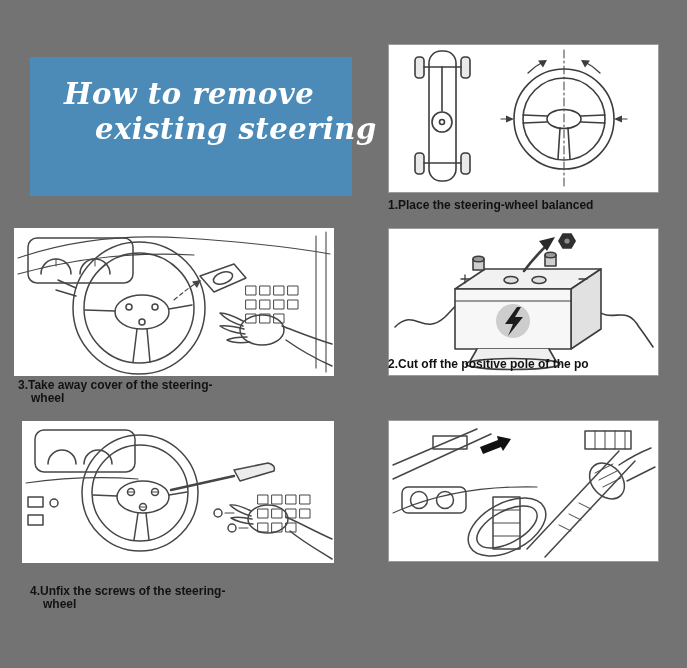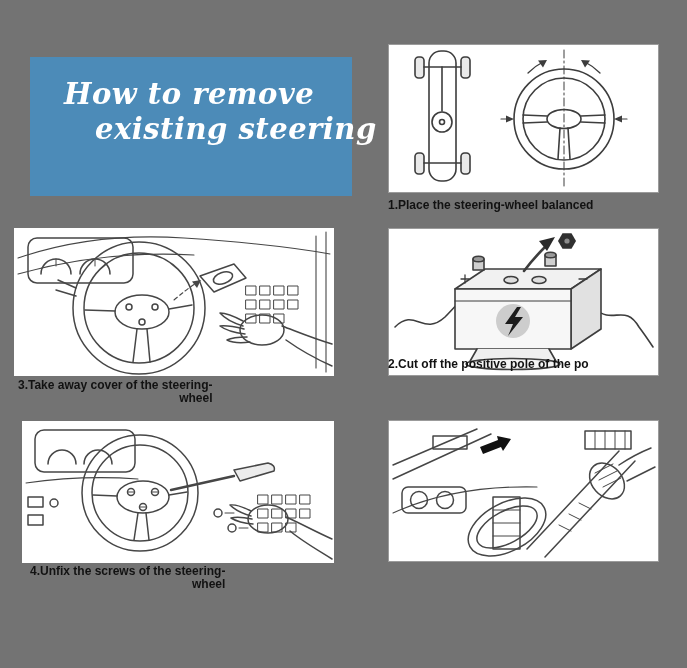--- a/index.html
+++ b/index.html
@@ -4,29 +4,29 @@
 <style>
   html,body{margin:0;padding:0;background:#fff;}
   .sheet{position:relative;width:687px;height:668px;background:#737373;font-family:"Liberation Sans",sans-serif;overflow:hidden;}
   .title-box{position:absolute;left:30px;top:57px;width:322px;height:139px;background:#4c8bb8;color:#ffffff;padding:20px 0 0 34px;box-sizing:border-box;}
   .title-line{font-family:"DejaVu Serif",serif;font-style:italic;font-weight:bold;font-size:29px;line-height:1.22;letter-spacing:.5px;white-space:nowrap;}
   .title-line.l2{margin-left:31px;}
   .illus{position:absolute;background:#fff;}
   .illus.frame{border:1px solid #9b9b9b;box-sizing:border-box;}
   .illus svg{display:block;width:100%;height:100%;}
   .caption{position:absolute;font-size:12px;font-weight:bold;color:#121212;line-height:1.11;white-space:nowrap;}
-  .caption .l2{padding-left:13px;text-align:right;}
+  .caption .l2{padding-left:13px;}
   .p-ill-1{left:388px;top:44px;width:271px;height:149px;}
   .p-cap-1{left:388px;top:199px;}
   .p-ill-2{left:388px;top:228px;width:271px;height:148px;}
   .p-cap-2{left:388px;top:358px;}
   .p-ill-3{left:14px;top:228px;width:320px;height:148px;}
   .p-cap-3{left:18px;top:379px;}
   .p-ill-4{left:22px;top:421px;width:312px;height:142px;}
-  .p-cap-4{left:30px;top:565px;}
+  .p-cap-4{left:30px;top:585px;}
   .p-ill-5{left:388px;top:420px;width:271px;height:142px;}
   .p-cap-5{left:388px;top:565px;}
 </style>
 </head>
 <body>
 
 <div class="sheet">
 
   <div class="title-box" style="background-color: rgb(76, 139, 184);">
     <div class="title-line l1">How to remove</div>

